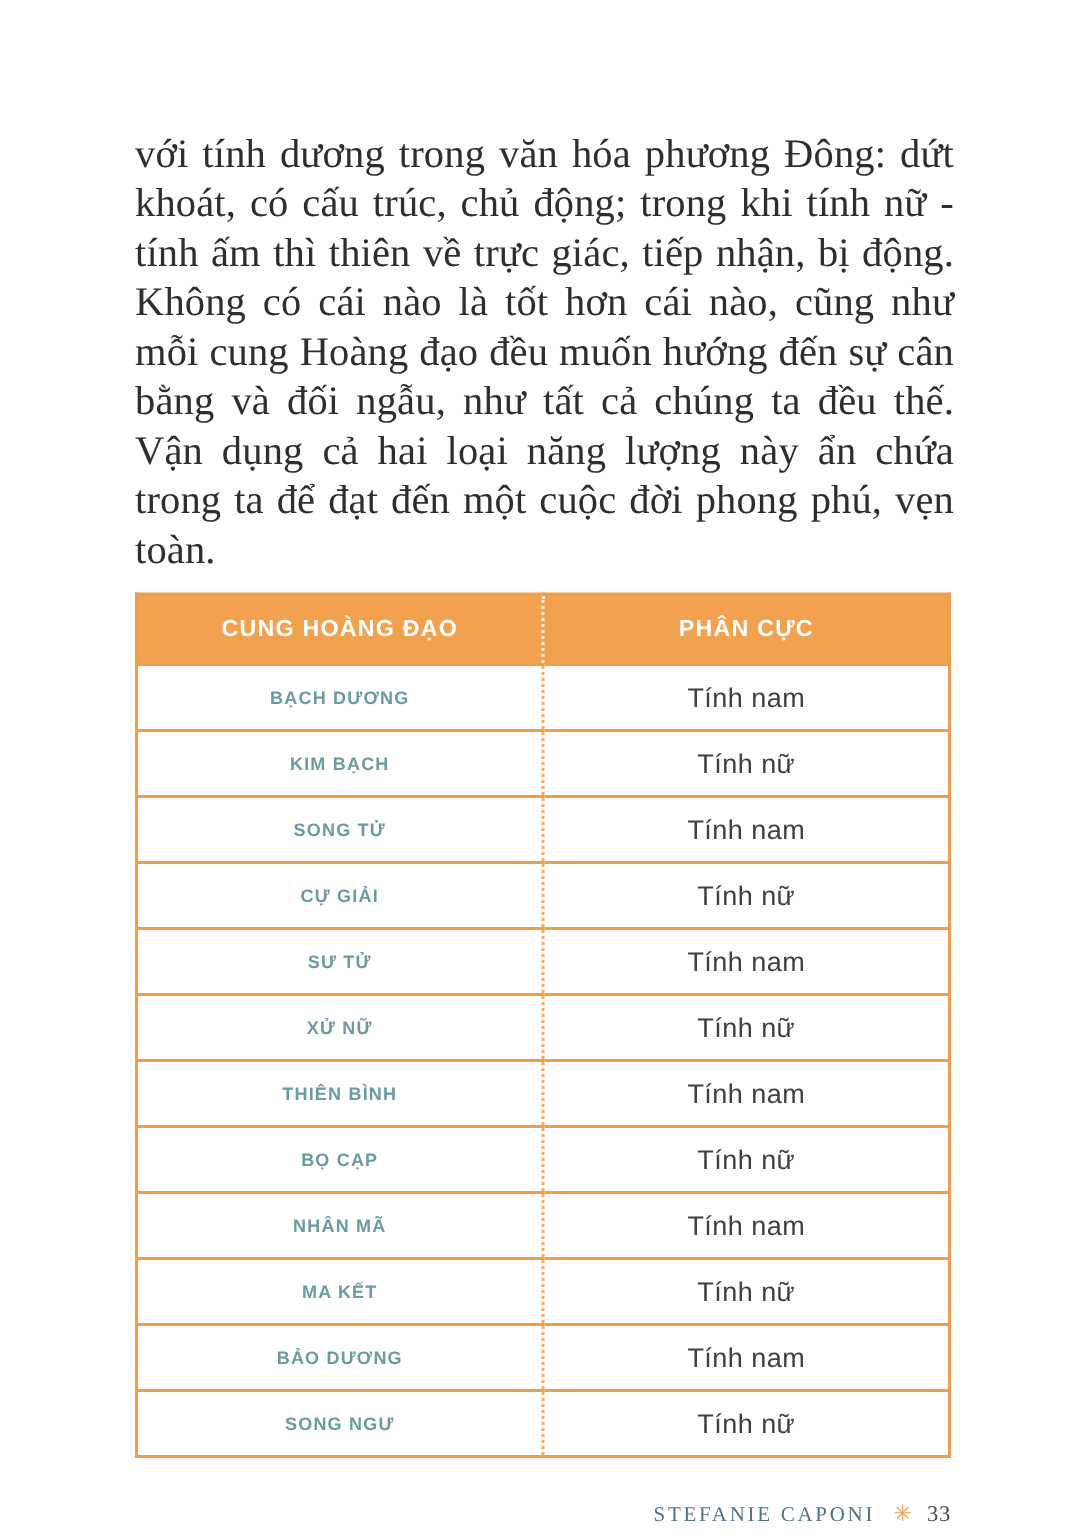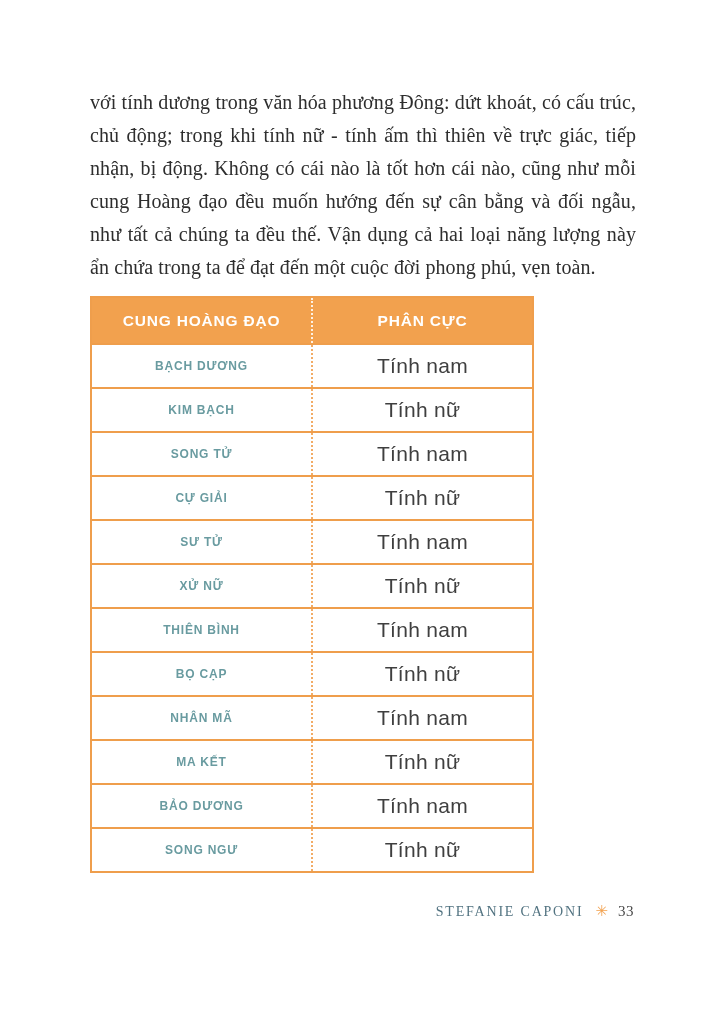--- a/index.html
+++ b/index.html
@@ -18,29 +18,29 @@
     background: var(--paper);
     overflow: hidden;
   }
   .page {
     width: 725px; height: 1024px;
     padding: 86px 89px 0 90px;
     position: relative;
   }
   .body-paragraph {
     font-family: "Liberation Serif", serif;
-    font-size: 20px;
+    font-size: 27px;
     line-height: 33px;
     color: var(--body-color);
     text-align: justify;
     letter-spacing: 0.1px;
   }
   table.polarity-table {
     margin-top: 12px;
-    width: 444px;
+    width: 544px;
     border-collapse: collapse;
     border: 2px solid var(--accent-border);
     table-layout: fixed;
   }
   table.polarity-table th {
     background: var(--accent);
     color: #FFFFFF;
     font-family: "Liberation Sans", sans-serif;
     font-size: 15.5px;
     font-weight: bold;
@@ -64,21 +64,21 @@
   }
   td.zodiac-cell {
     font-family: "Liberation Sans", sans-serif;
     font-size: 12px;
     font-weight: bold;
     letter-spacing: 0.8px;
     color: var(--sign-color);
   }
   td.polarity-cell {
     font-family: "Liberation Sans", sans-serif;
-    font-size: 21px;
+    font-size: 18px;
     font-weight: normal;
     color: var(--polarity-color);
     letter-spacing: 0.3px;
   }
   .page-footer {
     margin-top: 30px;
     width: 544px;
     display: flex;
     justify-content: flex-end;
     align-items: center;

